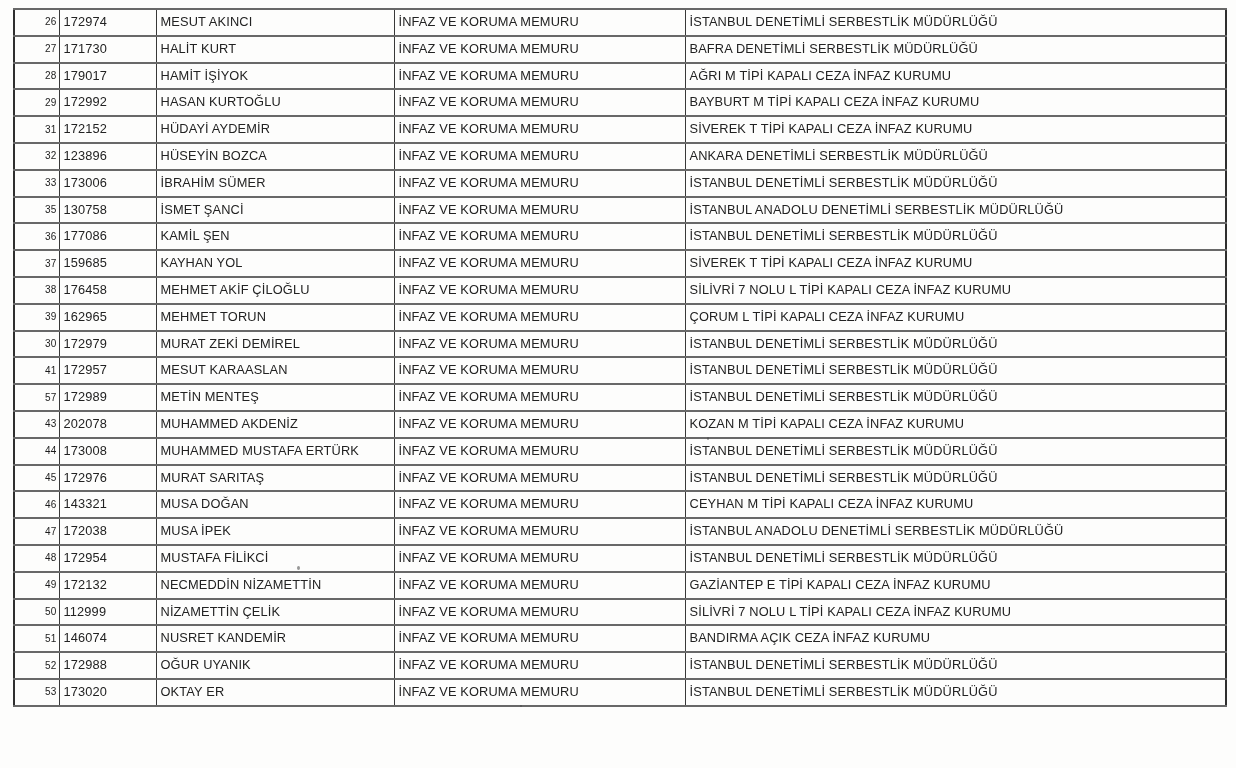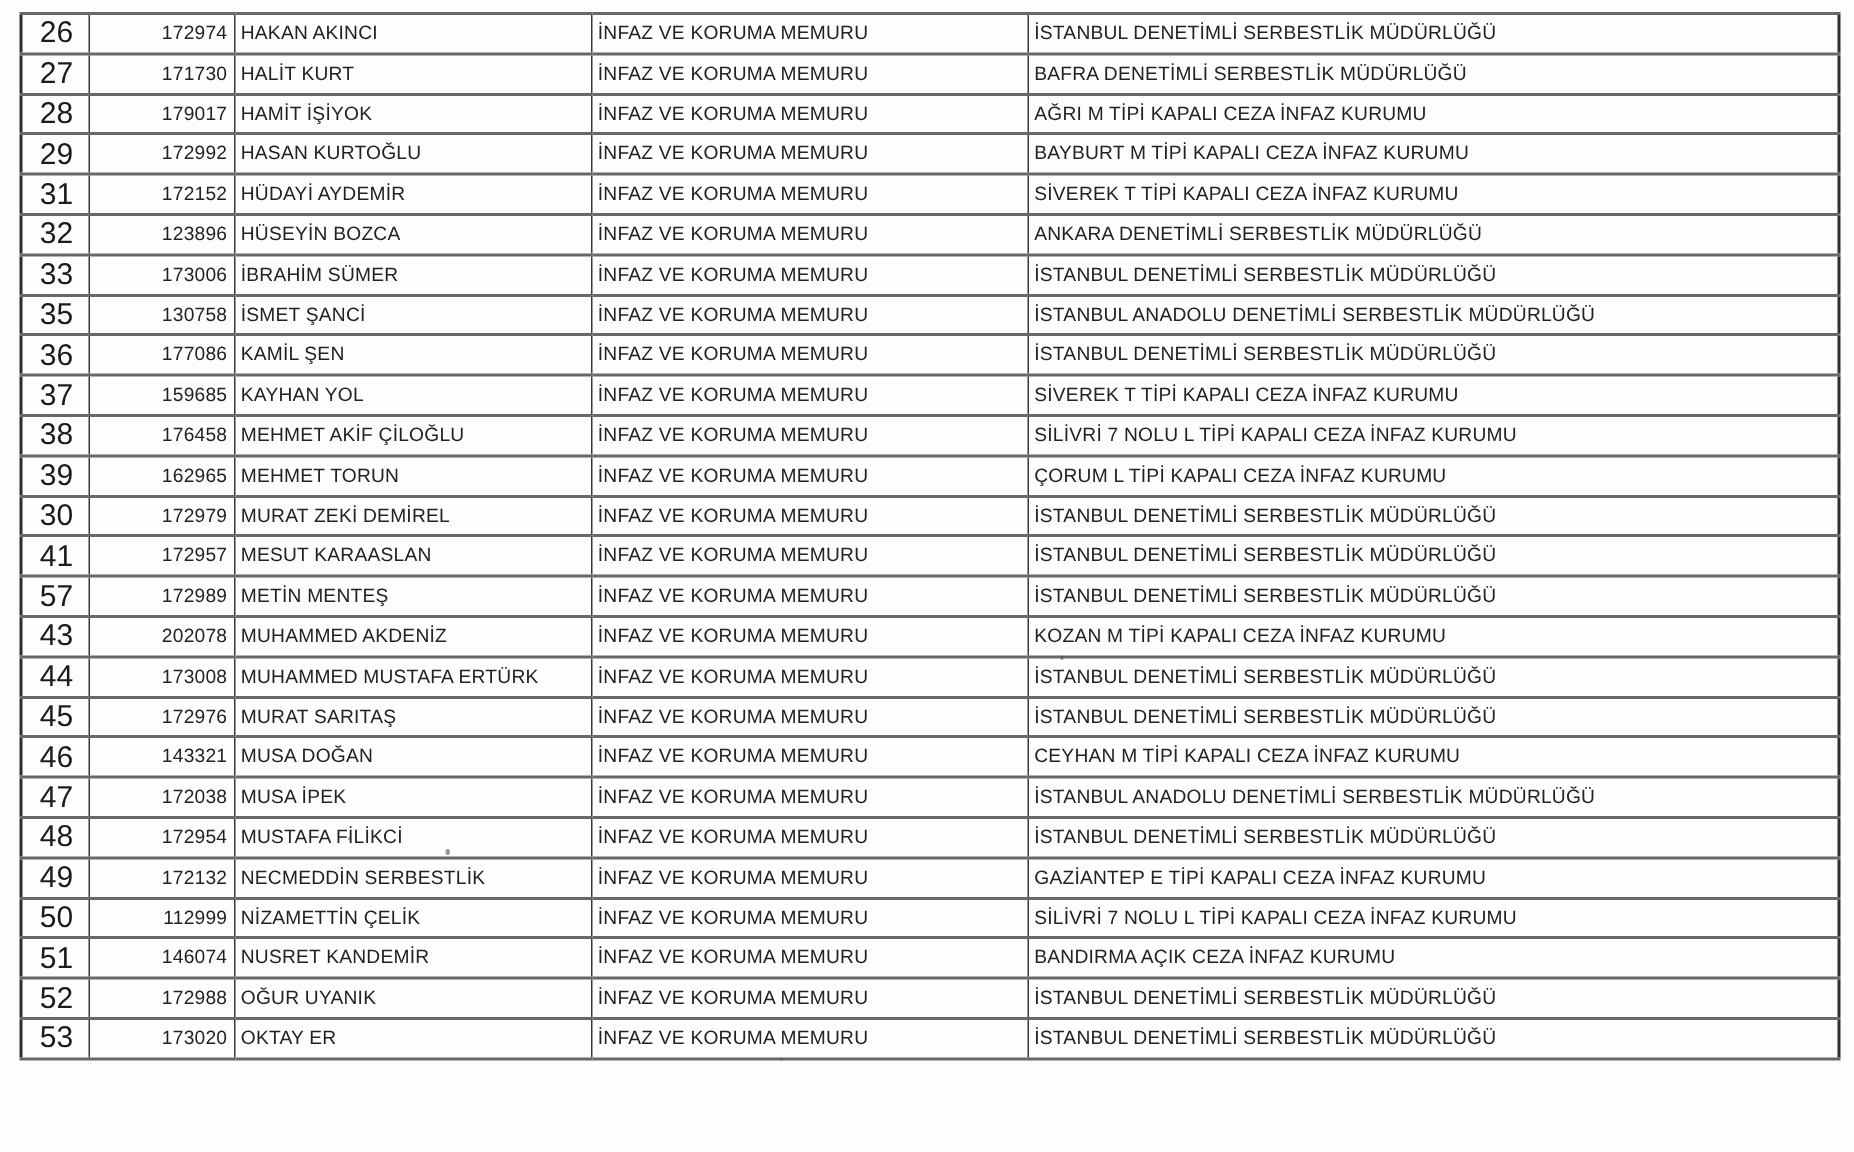--- a/index.html
+++ b/index.html
@@ -41,27 +41,27 @@
     padding: 0 4px;
     font-size: 12.8px;
     line-height: 1;
     vertical-align: middle;
     white-space: nowrap;
     overflow: hidden;
     letter-spacing: 0.15px;
     color: #222;
   }
   .scan-table td.c-num {
-    text-align: center;
+    text-align: right;
     padding-right: 2px;
-    font-size: 20px;
+    font-size: 10px;
     color: #1b1b1b;
   }
   .scan-table td.c-id {
-    text-align: right;
+    text-align: left;
     font-size: 12.8px;
   }
   .scan-table td.c-name,
   .scan-table td.c-title,
   .scan-table td.c-inst {
     text-align: left;
   }
   
   .speck {
     position: absolute;
@@ -83,21 +83,21 @@
       <col style="width:45px">
       <col style="width:97px">
       <col style="width:238px">
       <col style="width:291px">
       <col style="width:541px">
     </colgroup>
     <tbody id="rows">
   <tr>
     <td class="c-num">26</td>
     <td class="c-id">172974</td>
-    <td class="c-name">HAKAN AKINCI</td>
+    <td class="c-name">MESUT AKINCI</td>
     <td class="c-title">İNFAZ VE KORUMA MEMURU</td>
     <td class="c-inst">İSTANBUL DENETİMLİ SERBESTLİK MÜDÜRLÜĞÜ</td>
   </tr>
 
   <tr>
     <td class="c-num">27</td>
     <td class="c-id">171730</td>
     <td class="c-name">HALİT KURT</td>
     <td class="c-title">İNFAZ VE KORUMA MEMURU</td>
     <td class="c-inst">BAFRA DENETİMLİ SERBESTLİK MÜDÜRLÜĞÜ</td>
@@ -253,21 +253,21 @@
     <td class="c-num">48</td>
     <td class="c-id">172954</td>
     <td class="c-name">MUSTAFA FİLİKCİ</td>
     <td class="c-title">İNFAZ VE KORUMA MEMURU</td>
     <td class="c-inst">İSTANBUL DENETİMLİ SERBESTLİK MÜDÜRLÜĞÜ</td>
   </tr>
 
   <tr>
     <td class="c-num">49</td>
     <td class="c-id">172132</td>
-    <td class="c-name">NECMEDDİN SERBESTLİK</td>
+    <td class="c-name">NECMEDDİN NİZAMETTİN</td>
     <td class="c-title">İNFAZ VE KORUMA MEMURU</td>
     <td class="c-inst">GAZİANTEP E TİPİ KAPALI CEZA İNFAZ KURUMU</td>
   </tr>
 
   <tr>
     <td class="c-num">50</td>
     <td class="c-id">112999</td>
     <td class="c-name">NİZAMETTİN ÇELİK</td>
     <td class="c-title">İNFAZ VE KORUMA MEMURU</td>
     <td class="c-inst">SİLİVRİ 7 NOLU L TİPİ KAPALI CEZA İNFAZ KURUMU</td>

